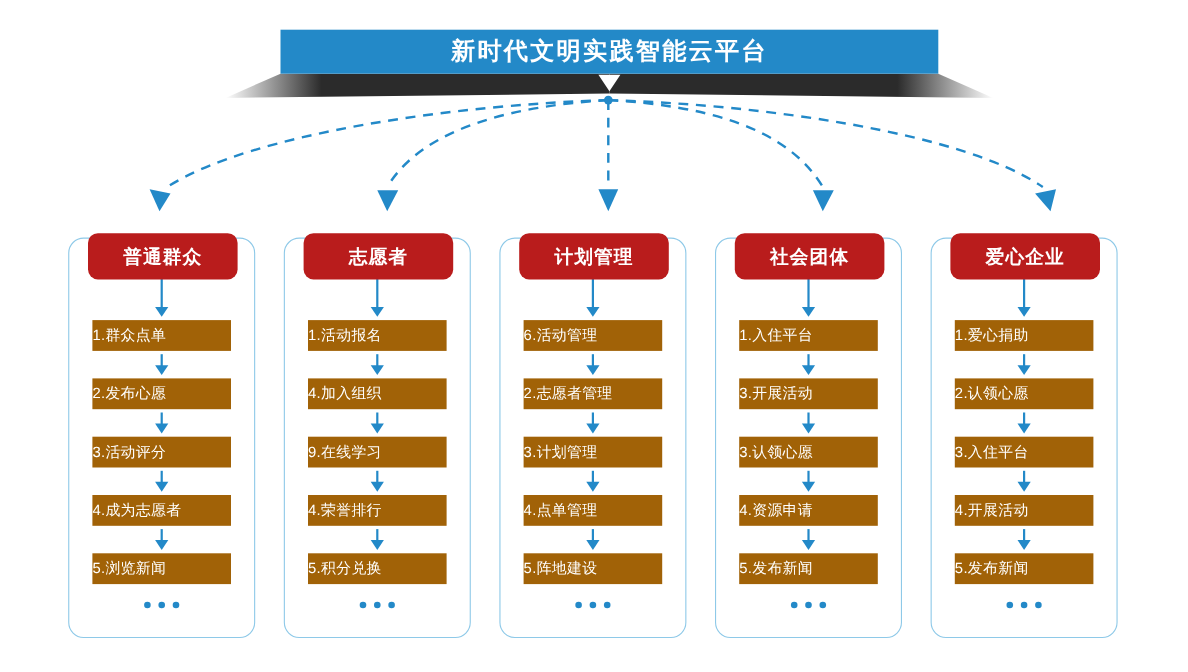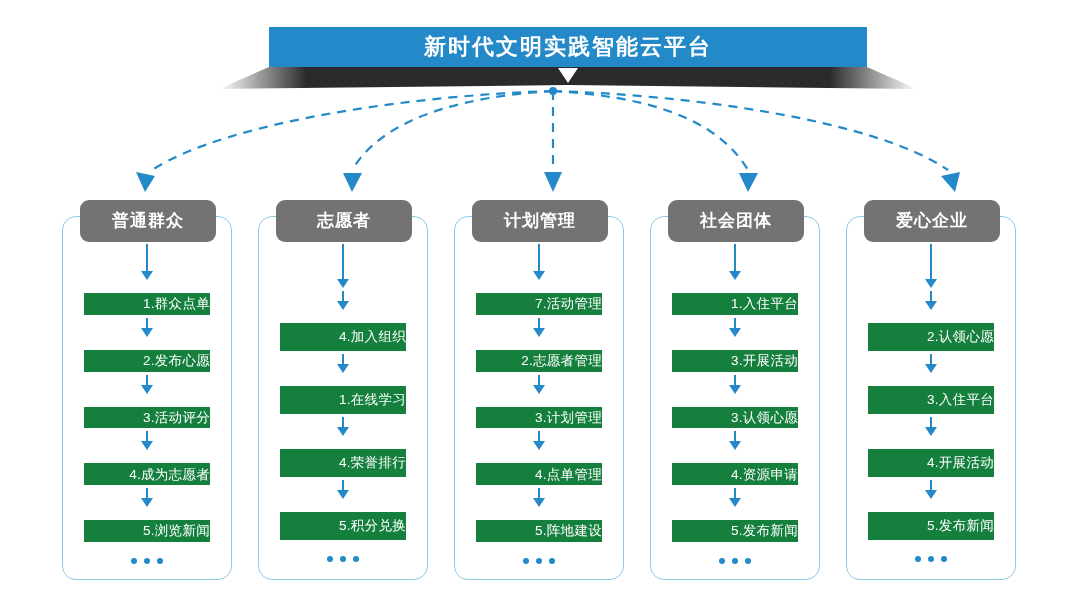--- a/index.html
+++ b/index.html
@@ -16,21 +16,21 @@
     position: relative;
     width: 1080px;
     height: 611px;
     overflow: hidden;
     background: #ffffff;
   }
 
   
   .banner-wrap {
     position: absolute;
-    left: 269px;
+    left: 255px;
     top: 27px;
     width: 598px;
     height: 62px;
   }
   .banner-bar {
     position: absolute;
     left: 0;
     top: 0;
     width: 598px;
     height: 40px;
@@ -93,30 +93,29 @@
     height: 364px;
     border: 1.5px solid #8ec9e8;
     border-radius: 14px;
     box-sizing: border-box;
     background: #ffffff;
   }
   .col-head {
     position: absolute;
     left: 50%;
     transform: translateX(-50%);
-    top: 4px;
+    top: 16px;
     width: 136px;
     height: 42px;
-    background: #737373;
+    background: #b91c1c;
     border-radius: 9px;
     display: flex;
     align-items: center;
     justify-content: center;
     z-index: 3;
-    font-family: Liberation Mono, monospace;
   }
   .col-head-label {
     color: #ffffff;
     font-size: 17px;
     font-weight: bold;
     letter-spacing: 1px;
     line-height: 1;
     white-space: nowrap;
   }
   .col-body {
@@ -140,25 +139,25 @@
     width: 0;
     height: 0;
     border-left: 6px solid transparent;
     border-right: 6px solid transparent;
     border-top: 9px solid #2389c8;
     margin-top: -1px;
   }
   .step {
     width: 126px;
     height: 28px;
-    background: #15803d;
+    background: #a16207;
     display: flex;
     align-items: center;
-    justify-content: flex-end;
-    margin-top: 13px;
+    justify-content: flex-start;
+    margin-top: 3px;
   }
   .step-label {
     color: #ffffff;
     font-size: 13.5px;
     line-height: 1;
     white-space: nowrap;
     letter-spacing: 0.3px;
   }
   .connector {
     display: flex;
@@ -273,33 +272,36 @@
         </div>
         <div class="col-head">
           <span class="col-head-label">普通群众</span>
         </div>
       </div>
       <div class="column">
         <div class="col-frame"></div>
         <div class="col-body">
           <div class="head-stem"></div>
           <div class="arrow-down"></div>
+          <div class="step">
+            <span class="step-label">1.活动报名</span>
+          </div>
           <div class="connector">
             <div class="stem"></div>
             <div class="arrow-down"></div>
           </div>
           <div class="step">
             <span class="step-label">4.加入组织</span>
           </div>
           <div class="connector">
             <div class="stem"></div>
             <div class="arrow-down"></div>
           </div>
           <div class="step">
-            <span class="step-label">1.在线学习</span>
+            <span class="step-label">9.在线学习</span>
           </div>
           <div class="connector">
             <div class="stem"></div>
             <div class="arrow-down"></div>
           </div>
           <div class="step">
             <span class="step-label">4.荣誉排行</span>
           </div>
           <div class="connector">
             <div class="stem"></div>
@@ -317,21 +319,21 @@
         <div class="col-head">
           <span class="col-head-label">志愿者</span>
         </div>
       </div>
       <div class="column">
         <div class="col-frame"></div>
         <div class="col-body">
           <div class="head-stem"></div>
           <div class="arrow-down"></div>
           <div class="step">
-            <span class="step-label">7.活动管理</span>
+            <span class="step-label">6.活动管理</span>
           </div>
           <div class="connector">
             <div class="stem"></div>
             <div class="arrow-down"></div>
           </div>
           <div class="step">
             <span class="step-label">2.志愿者管理</span>
           </div>
           <div class="connector">
             <div class="stem"></div>
@@ -408,20 +410,23 @@
         </div>
         <div class="col-head">
           <span class="col-head-label">社会团体</span>
         </div>
       </div>
       <div class="column">
         <div class="col-frame"></div>
         <div class="col-body">
           <div class="head-stem"></div>
           <div class="arrow-down"></div>
+          <div class="step">
+            <span class="step-label">1.爱心捐助</span>
+          </div>
           <div class="connector">
             <div class="stem"></div>
             <div class="arrow-down"></div>
           </div>
           <div class="step">
             <span class="step-label">2.认领心愿</span>
           </div>
           <div class="connector">
             <div class="stem"></div>
             <div class="arrow-down"></div>

